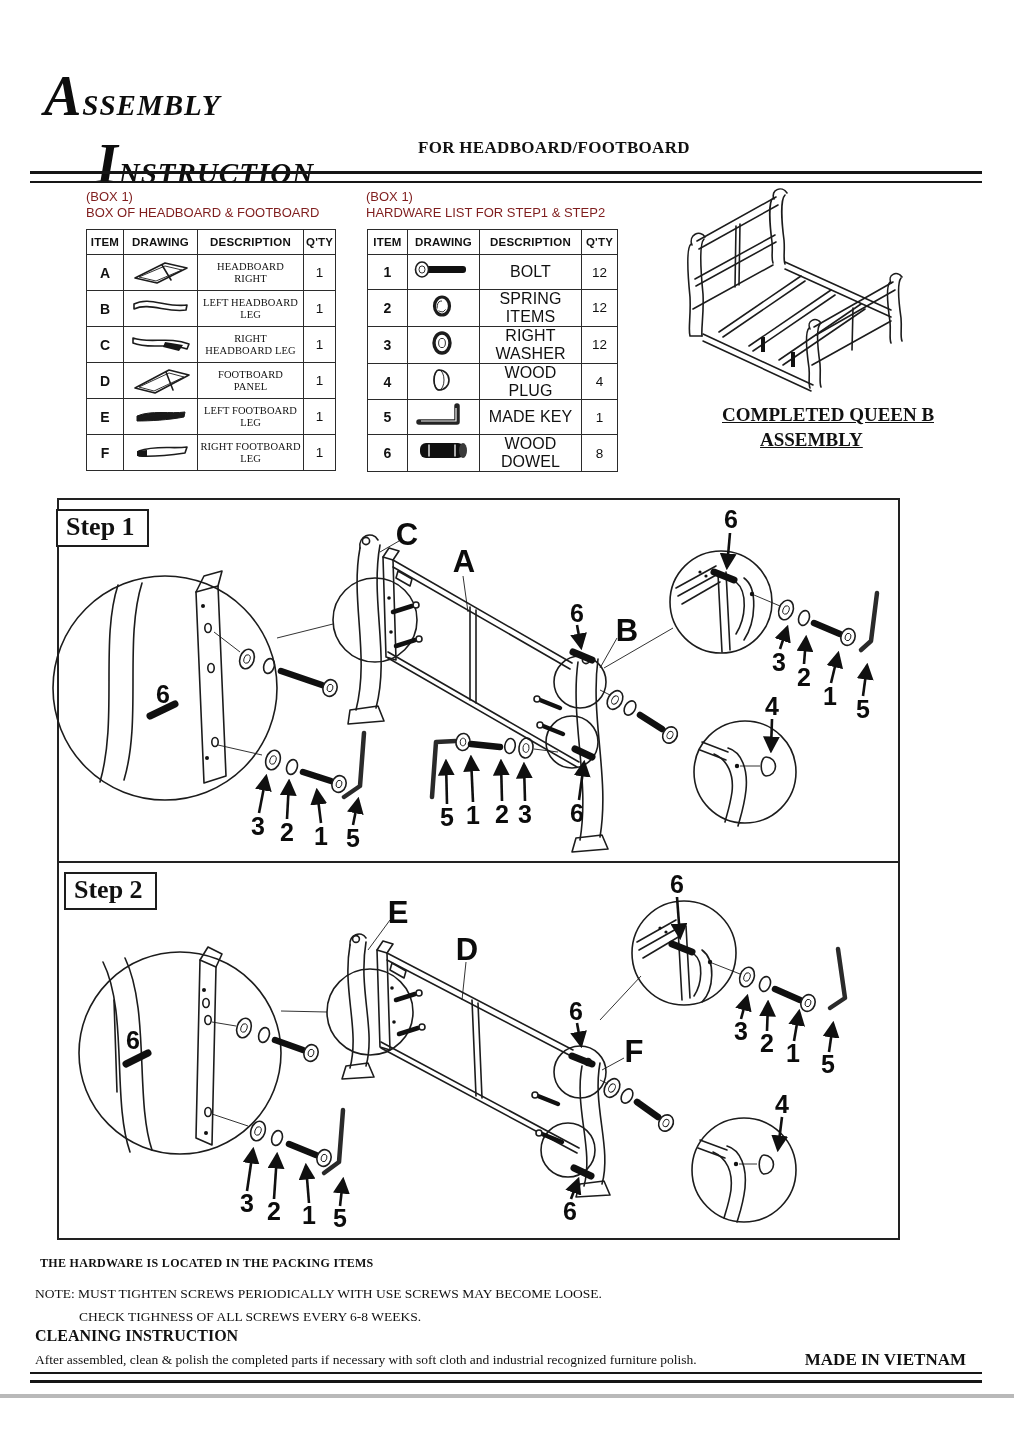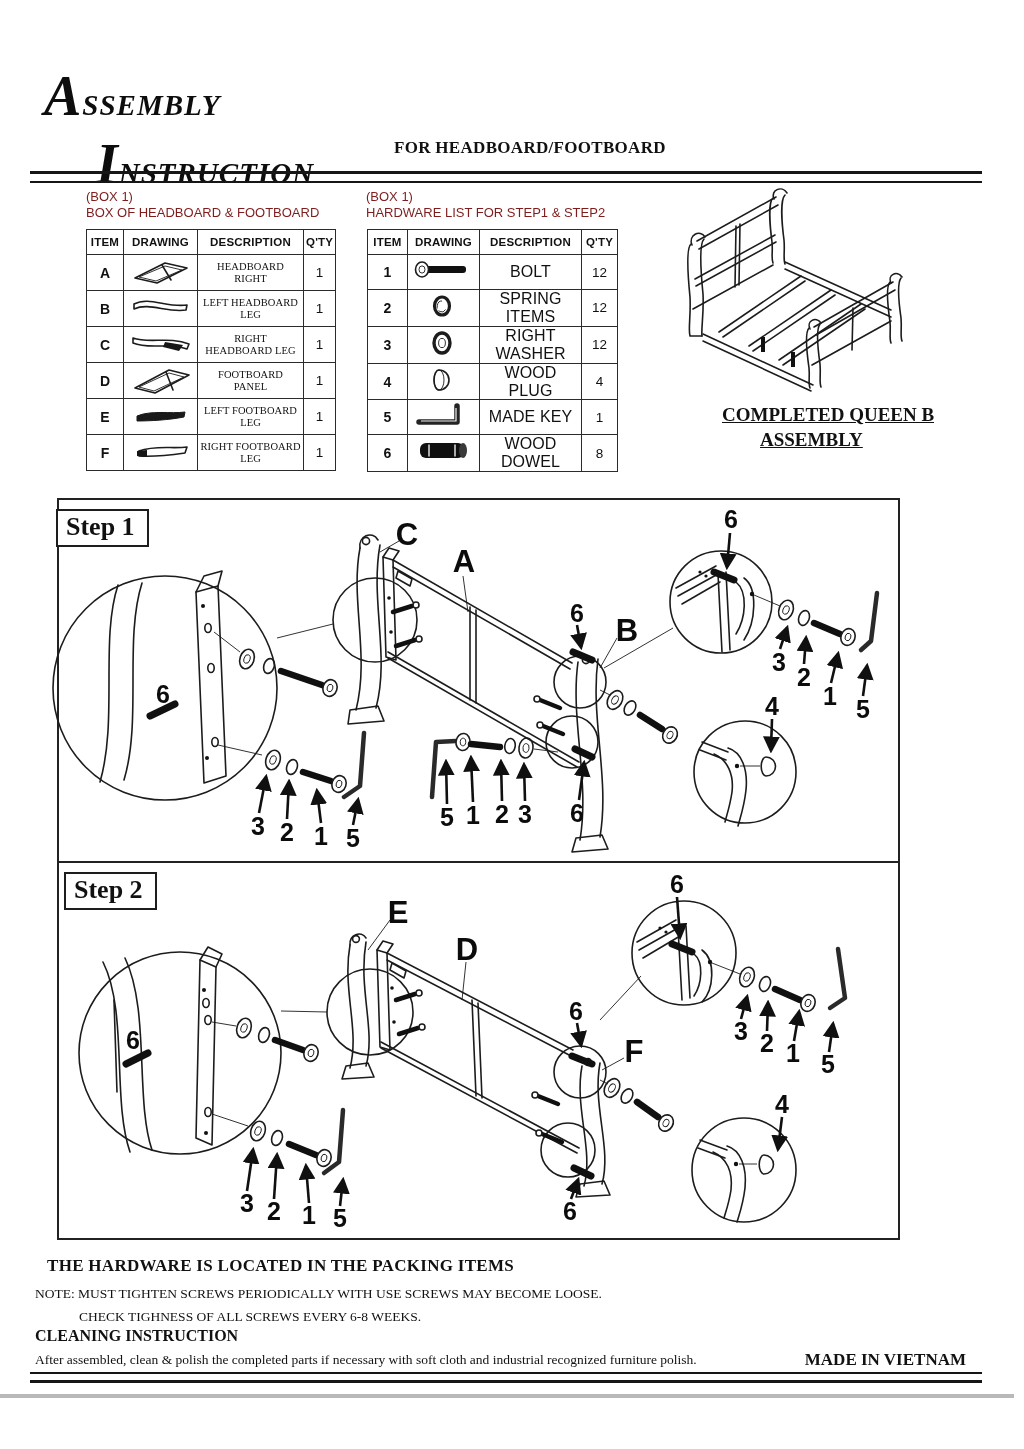--- a/index.html
+++ b/index.html
@@ -5,21 +5,21 @@
   html,body{margin:0;padding:0;background:#fff;}
   body{width:1024px;height:1449px;position:relative;overflow:hidden;
        font-family:"Liberation Sans",sans-serif;color:#111;}
   .abs{position:absolute;}
   
   .brand{position:absolute;left:44px;top:68px;font-family:"Liberation Serif",serif;
          font-style:italic;font-weight:bold;color:#0d0d0d;}
   .tl{font-size:29px;line-height:1;letter-spacing:1px;}
   .tl::first-letter{font-size:56px;}
   .tl2{margin-left:52px;margin-top:12px;}
-  .subtitle{position:absolute;left:394px;top:138px;font-family:"Liberation Serif",serif;
+  .subtitle{position:absolute;left:418px;top:138px;font-family:"Liberation Serif",serif;
             font-weight:bold;font-size:17px;letter-spacing:.3px;}
   .dblrule{position:absolute;left:30px;width:952px;height:7px;
            border-top:3px solid #161616;border-bottom:2px solid #161616;}
   .dblrule.bottom{border-top-width:2px;border-bottom-width:3px;height:6px;}
   .grayline{position:absolute;left:0;top:1394px;width:1014px;height:4px;background:#b9b9b9;}
   
   .tbl-caption{position:absolute;font-size:13px;line-height:16px;color:#7f1d1d;}
   table.parts{position:absolute;border-collapse:collapse;table-layout:fixed;background:#fff;}
   table.parts td,table.parts th{border:1.6px solid #2b2b2b;text-align:center;vertical-align:middle;
         padding:0 2px;overflow:hidden;}
@@ -623,21 +623,21 @@
   <div class="co" style="left:340px;top:1218px">5</div>
   <div class="co" style="left:576px;top:1011px">6</div>
   <div class="co" style="left:570px;top:1211px">6</div>
   <div class="co" style="left:677px;top:884px">6</div>
   <div class="co" style="left:741px;top:1031px">3</div>
   <div class="co" style="left:767px;top:1043px">2</div>
   <div class="co" style="left:793px;top:1053px">1</div>
   <div class="co" style="left:828px;top:1064px">5</div>
   <div class="co" style="left:782px;top:1104px">4</div>
 
-  <div class="abs serifb" style="left:47px;top:1256px;font-size:17px;letter-spacing:.3px;">THE HARDWARE IS LOCATED IN THE PACKING ITEMS</div>
+  <div class="abs serifb" style="left:40px;top:1256px;font-size:12px;letter-spacing:.3px;">THE HARDWARE IS LOCATED IN THE PACKING ITEMS</div>
   <div class="abs serif" style="left:35px;top:1286px;font-size:13.5px;">NOTE: MUST TIGHTEN SCREWS PERIODICALLY WITH USE SCREWS MAY BECOME LOOSE.</div>
   <div class="abs serif" style="left:79px;top:1309px;font-size:13.5px;">CHECK TIGHNESS OF ALL SCREWS EVERY 6-8 WEEKS.</div>
   <div class="abs serifb" style="left:35px;top:1327px;font-size:16px;">CLEANING INSTRUCTION</div>
   <div class="abs serif" style="left:35px;top:1352px;font-size:13.5px;width:720px;">After assembled, clean &amp; polish the completed parts if necessary with soft cloth and industrial recognized furniture polish.</div>
   <div class="abs serifb" style="left:760px;top:1350px;width:206px;text-align:right;font-size:17px;">MADE IN VIETNAM</div>
   <div class="dblrule bottom" style="top:1372px;"></div>
   <div class="grayline"></div>
 
 </div>
 

